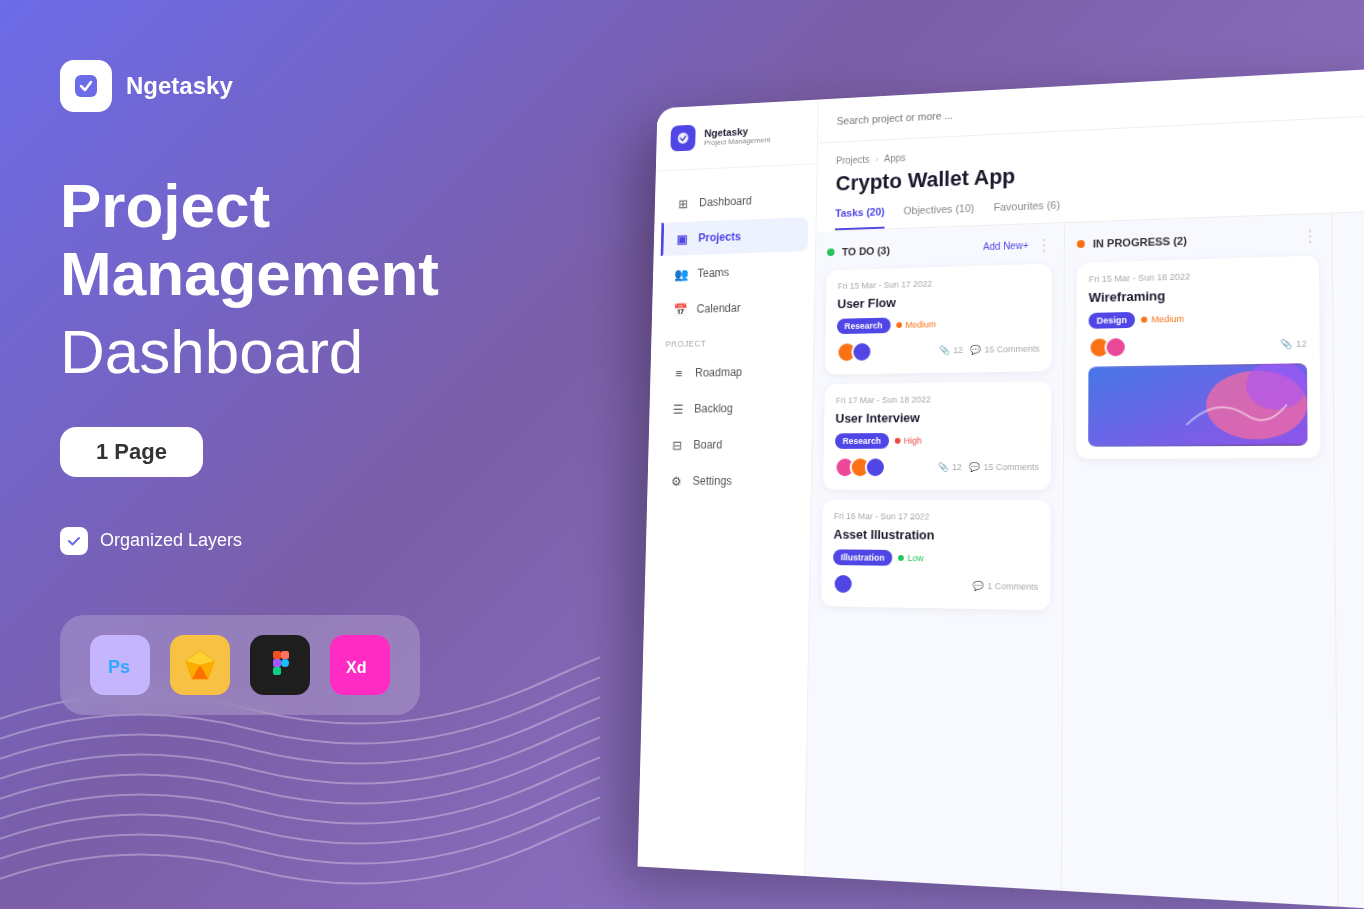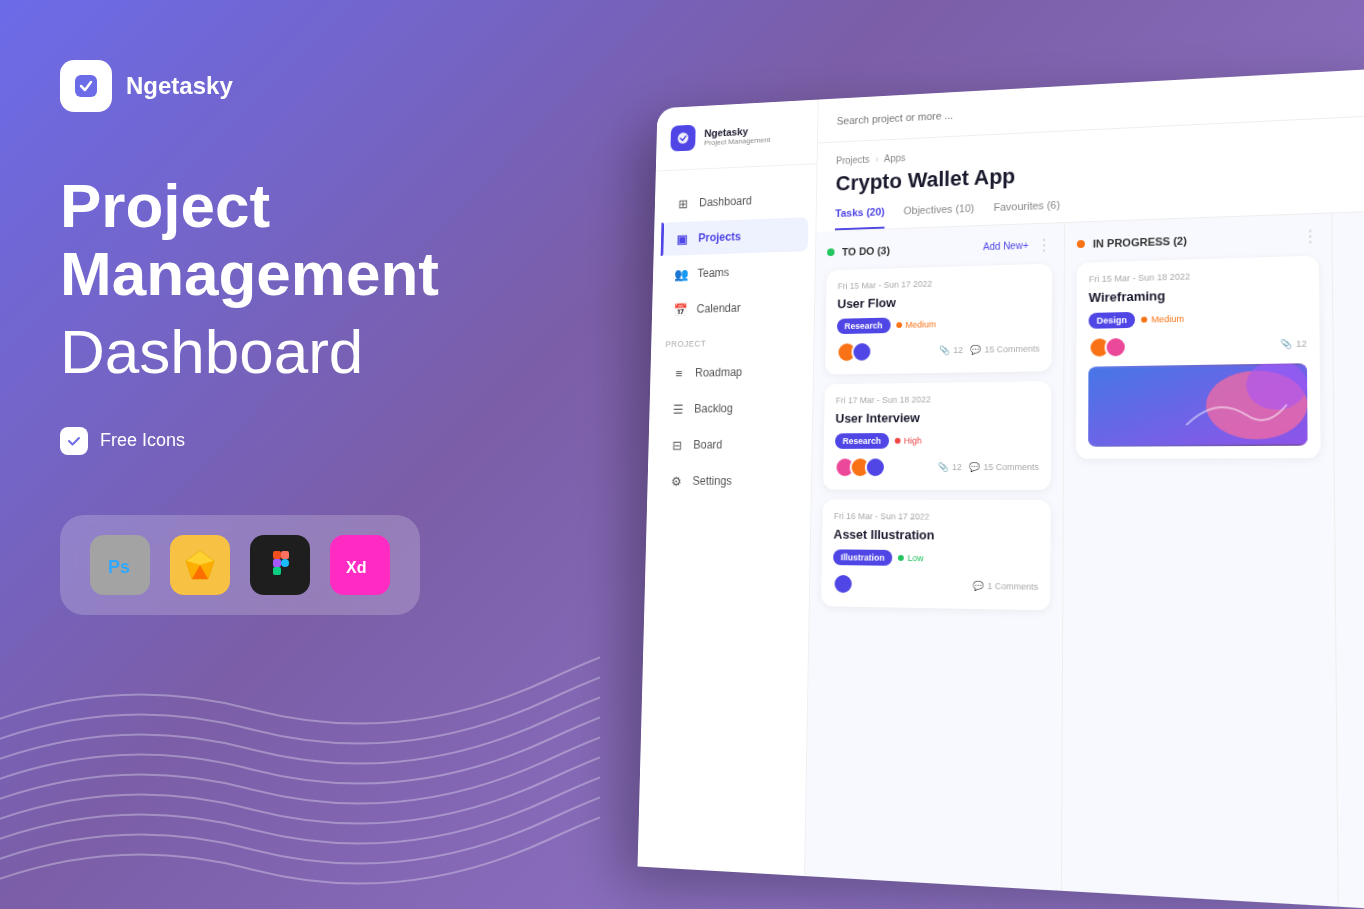--- a/index.html
+++ b/index.html
@@ -130,21 +130,21 @@
     .tool-icon {
       width: 60px;
       height: 60px;
       border-radius: 14px;
       display: flex;
       align-items: center;
       justify-content: center;
       font-size: 28px;
     }
 
-    .tool-ps { background: #a3a3a3; justify-content: center; }
+    .tool-ps { background: #c4b5fd; justify-content: center; }
     .tool-sketch { background: #f7c144; }
     .tool-figma { background: #1e1e1e; }
     .tool-xd { background: #ff2bc2; }
 
     
     .dashboard-mockup {
       position: absolute;
       right: -40px;
       top: 80px;
       width: 780px;
@@ -460,30 +460,31 @@
       </svg>
     </div>
     <span class="brand-name">Ngetasky</span>
   </div>
 
   
   <div class="main-title">Project Management</div>
   <div class="main-subtitle">Dashboard</div>
 
   
+  <div class="page-badge">1 Page</div>
 
   
   <div class="features-grid">
     <div class="feature-item">
       <div class="check-badge">
         <svg viewBox="0 0 16 16" fill="none">
           <path d="M3 8 L6.5 11.5 L13 5" stroke="#6c6be8" stroke-width="2" stroke-linecap="round" stroke-linejoin="round"></path>
         </svg>
       </div>
-      <span class="feature-label">Free Icons</span>
+      <span class="feature-label">Organized Layers</span>
     </div>
   </div>
 
   
   <div class="tools-container">
     <div class="tool-icon tool-ps">
       <svg viewBox="0 0 40 40" width="40" height="40">
         <text x="8" y="28" font-family="Arial" font-size="18" font-weight="900" fill="#31a8ff">Ps</text>
       </svg>
     </div>

